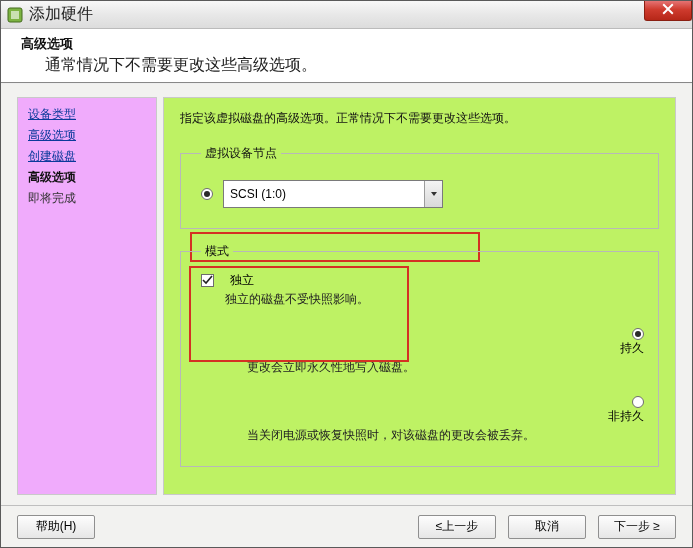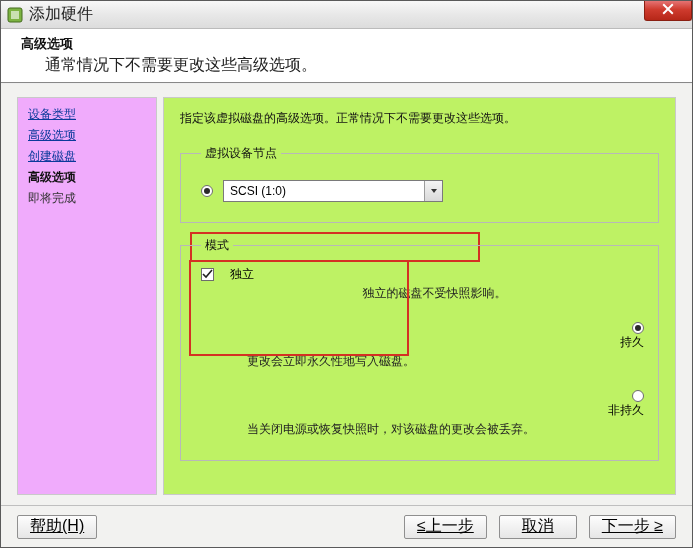--- a/index.html
+++ b/index.html
@@ -112,21 +112,21 @@
     cursor: pointer;
   }
   .radio-dot.sel::after {
     content: "";
     width: 6px; height: 6px;
     background: #2a2a2a;
     border-radius: 50%;
   }
   .radio-dot.disabled { border-color: #c0c0c0; cursor: default; }
   .combo {
-    height: 22px;
+    height: 28px;
     border: 1px solid #7a7a7a;
     background: #fff;
     display: flex; align-items: center;
     width: 220px;
     position: relative;
   }
   .combo.disabled { background: #f1f1f1; border-color: #c0c0c0; color: #aaa; }
   .combo-text { flex: 1; padding: 0 6px; font-size: 12px; }
   .combo-btn {
     width: 18px; height: 100%;
@@ -162,23 +162,23 @@
     align-items: center;
     padding: 0 16px;
   }
   .btn {
     height: 24px;
     min-width: 78px;
     background: linear-gradient(to bottom,#fdfdfd,#e6e6e6);
     border: 1px solid #8f8f8f;
     border-radius: 2px;
     padding: 0 12px;
-    font-size: 16px;
-    cursor: pointer;
-    display: inline-flex; align-items: center; justify-content: center; text-decoration: underline;
+    font-size: 12px;
+    cursor: pointer;
+    display: inline-flex; align-items: center; justify-content: center;
   }
   .footer-right { margin-left: auto; display: flex; gap: 12px; }
 </style>
 </head>
 <body>
 
 <div class="window">
 
   <div class="titlebar">
     <span class="title-icon">
@@ -240,21 +240,21 @@
         <div class="hl-red" style="position:absolute; left:8px; top:6px; width:220px; height:96px; pointer-events:none;"></div>
 
         <div style="display:flex;align-items:center;gap:12px;">
           <span class="checkbox sel">
             <svg viewBox="0 0 11 11">
                 <path d="M1 5 L4 8 L10 1" stroke="#222" stroke-width="1.6" fill="none"></path>
               </svg>
           </span>
           <span class="mode-label">独立</span>
         </div>
-        <div class="mode-desc" style="margin-left:24px;text-align:center;">独立的磁盘不受快照影响。</div>
+        <div class="mode-desc" style="margin-left:24px;">独立的磁盘不受快照影响。</div>
 
         <div class="opt-row">
           <span class="radio-dot sel"></span>
           <span class="mode-label">持久</span>
         </div>
         <div class="mode-desc" style="margin-left:46px;">更改会立即永久性地写入磁盘。</div>
 
         <div class="opt-row">
           <span class="radio-dot"></span>
           <span class="mode-label">非持久</span>

